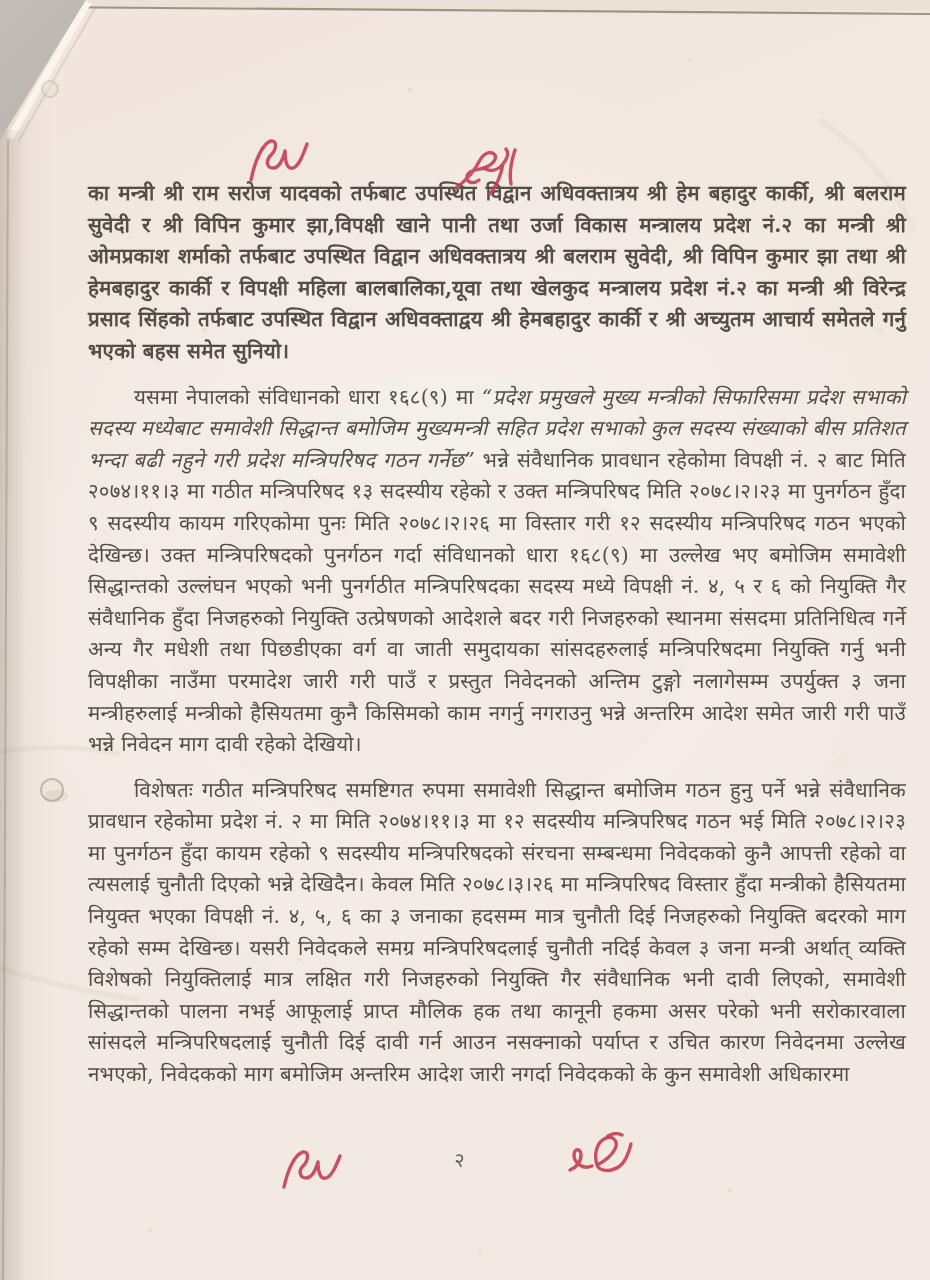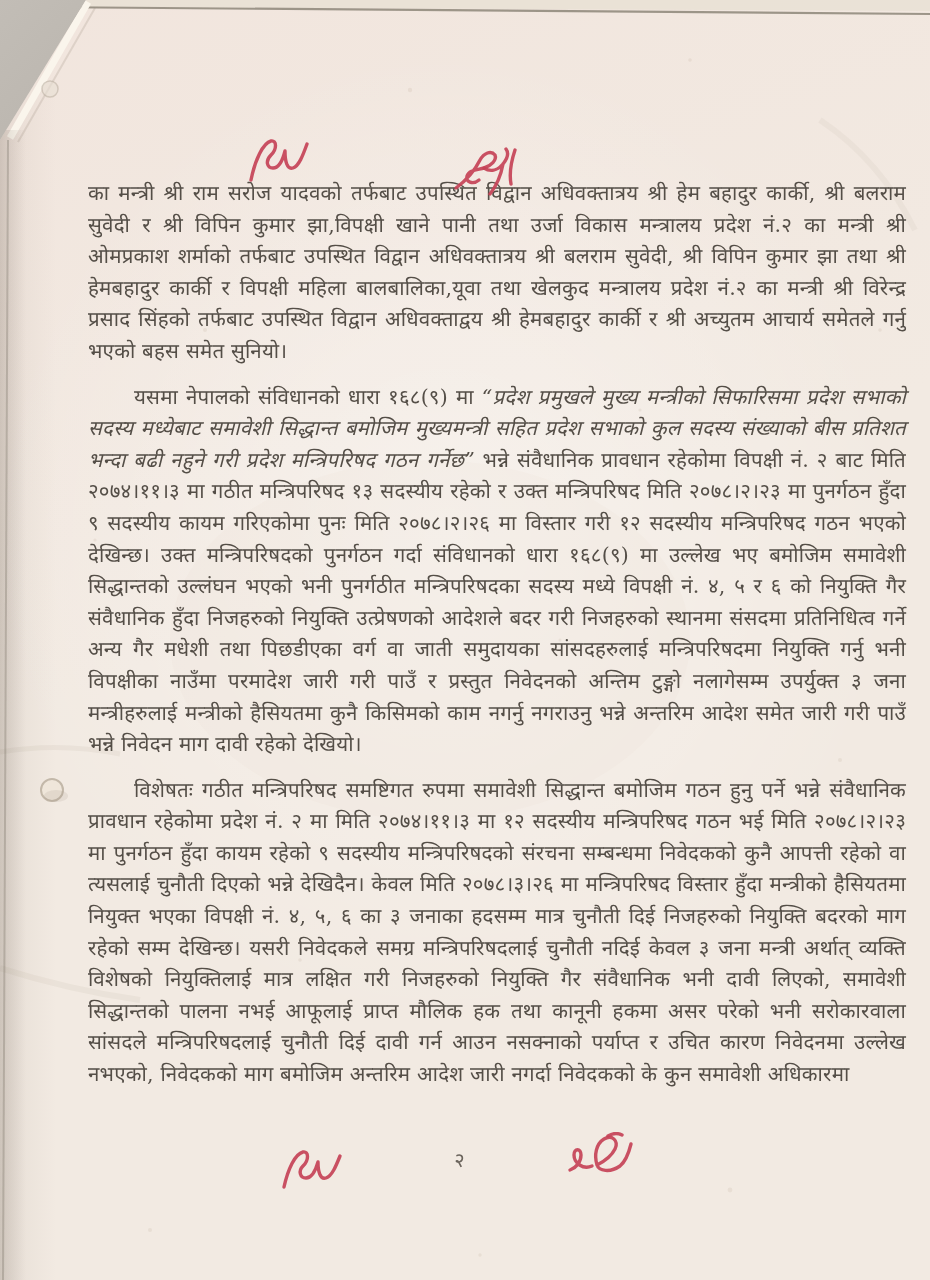--- a/index.html
+++ b/index.html
@@ -21,21 +21,21 @@
   .left-shade{
     position:absolute;left:0;top:130px;width:26px;height:1150px;
     background:linear-gradient(90deg, rgba(110,98,86,0.20), rgba(110,98,86,0));
   }
   .content{
     position:absolute;left:88px;top:178px;width:818px;
     color:#544e47;font-size:20.5px;line-height:31.6px;
     text-align:justify;letter-spacing:.2px;
   }
   .para{margin:0 0 14px 0;text-indent:46px;}
-  .para.no-indent{text-indent:0;}
+  .para.no-indent{text-indent:0;font-weight:bold;}
   .quote{font-style:italic;}
   .pagenum{
     position:absolute;left:420px;top:1146px;width:80px;text-align:center;
     color:#6b645c;font-size:20px;letter-spacing:1px;
   }
   .red-mark{position:absolute;}
   .red-mark path{fill:none;stroke:#c64257;stroke-width:3.4;stroke-linecap:round;stroke-linejoin:round;opacity:.92;}
 </style>
 </head>
 <body>

